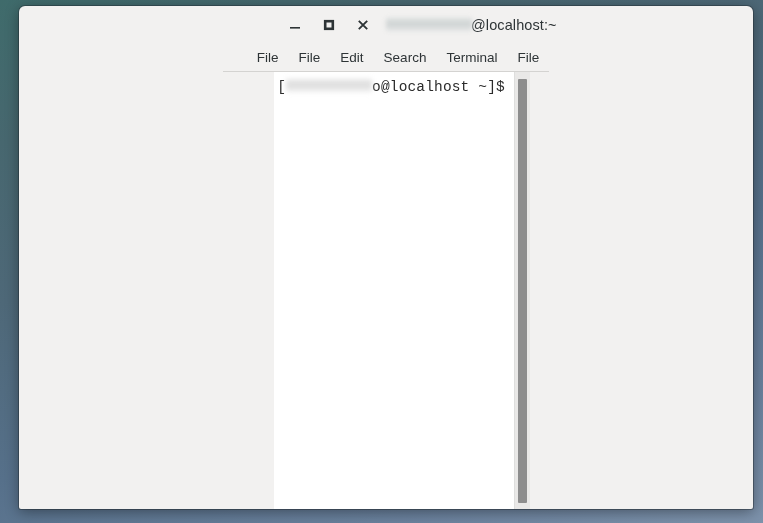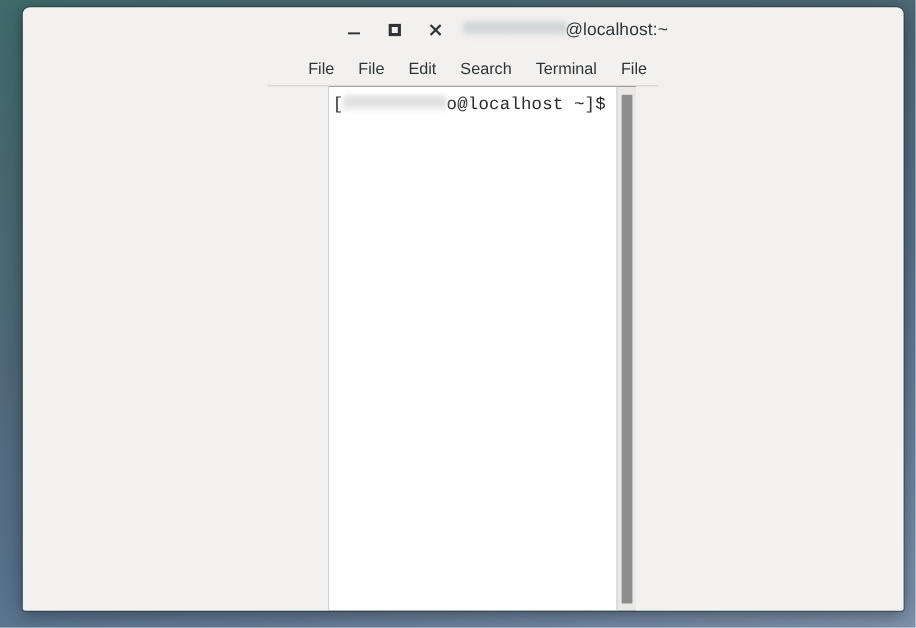--- a/index.html
+++ b/index.html
@@ -125,21 +125,21 @@
     padding: 3px 10px 4px 10px;
     cursor: default;
     white-space: nowrap;
     line-height: 1;
   }
 
   
   #terminal-body {
     flex: 1 1 auto;
     position: relative;
-    background: #404040;
+    background: #15803d;
     display: flex;
     overflow: hidden;
     margin-left: 32px;
   }
   #terminal-screen {
     flex: 1 1 auto;
     position: relative;
     background: #ffffff;
     padding: 6px 0 0 3px;
     overflow: hidden;

